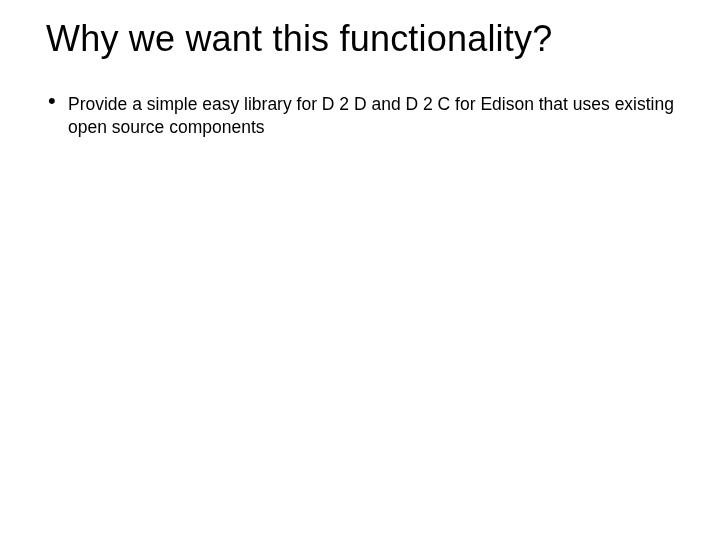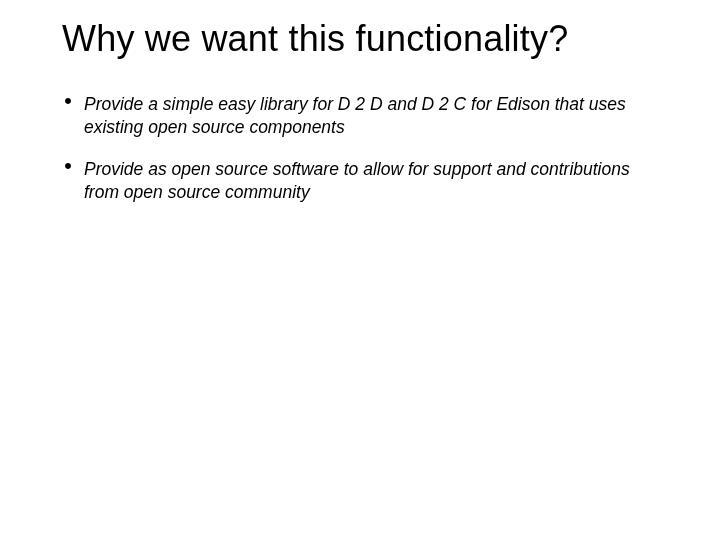--- a/index.html
+++ b/index.html
@@ -16,28 +16,27 @@
     width: 720px;
     height: 540px;
     box-sizing: border-box;
     padding: 18px 36px 46px 46px;
     position: relative;
   }
   .title {
     font-size: 36px;
     font-weight: 400;
     letter-spacing: 0.2px;
-    margin: 0 0 34px 16px;
+    margin: 0 0 34px 0;
     line-height: 1.15;
   }
   .bullets {
     list-style: none;
     padding: 0;
-    margin: 16px;
-    font-style: italic;
+    margin: 0;
   }
   .bullets li {
     position: relative;
     padding-left: 22px;
     font-size: 17.5px;
     line-height: 1.28;
     margin-bottom: 20px;
     max-width: 620px;
   }
   .bullets li::before {
@@ -49,15 +48,14 @@
     line-height: 1;
   }
 </style>
 </head>
 <body>
 
 <div class="slide">
   <h1 class="title">Why we want this functionality?</h1>
   <ul class="bullets">
     <li>Provide a simple easy library for D 2 D and D 2 C for Edison that uses existing open source components</li>
-    <li>Provide as open source software to allow for support and contributions from open source community</li>
   </ul>
 </div>
 
 </body></html>

